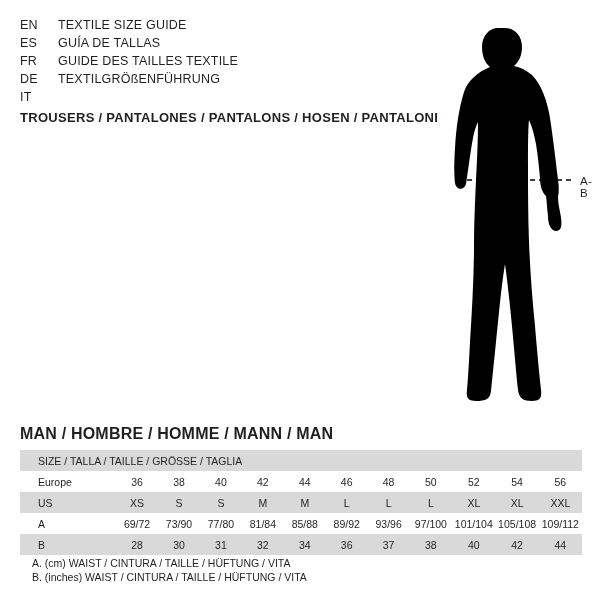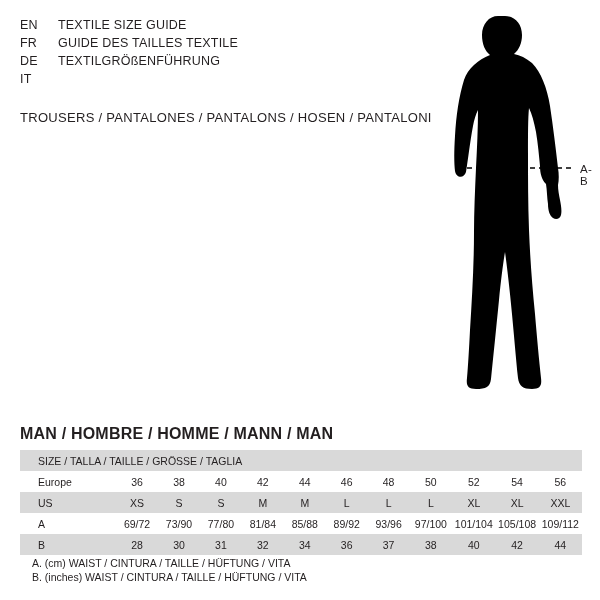--- a/index.html
+++ b/index.html
@@ -43,30 +43,30 @@
     font-size: 12.5px;
     letter-spacing: 0.2px;
     white-space: nowrap;
   }
 
   .garment-title {
     position: absolute;
     left: 20px;
     top: 110px;
     font-size: 13px;
-    font-weight: normal;
+    font-weight: bold;
     letter-spacing: 0.3px;
     white-space: nowrap;
   }
 
   
   .figure-wrap {
     position: absolute;
     left: 420px;
-    top: 8px;
+    top: 20px;
     width: 180px;
     height: 400px;
   }
   .figure-wrap svg {
     display: block;
   }
   .ab-label {
     position: absolute;
     left: 160px;
     top: 155px;
@@ -125,20 +125,24 @@
 </style>
 </head>
 <body>
 
 <div class="page">
 
   <div class="lang-block">
     <div class="lang-row">
       <span class="lang-code">EN</span>
       <span class="lang-title">TEXTILE SIZE GUIDE</span>
+    </div>
+    <div class="lang-row">
+      <span class="lang-code">ES</span>
+      <span class="lang-title">GUÍA DE TALLAS</span>
     </div>
     <div class="lang-row">
       <span class="lang-code">FR</span>
       <span class="lang-title">GUIDE DES TAILLES TEXTILE</span>
     </div>
     <div class="lang-row">
       <span class="lang-code">DE</span>
       <span class="lang-title">TEXTILGRÖßENFÜHRUNG</span>
     </div>
     <div class="lang-row">

